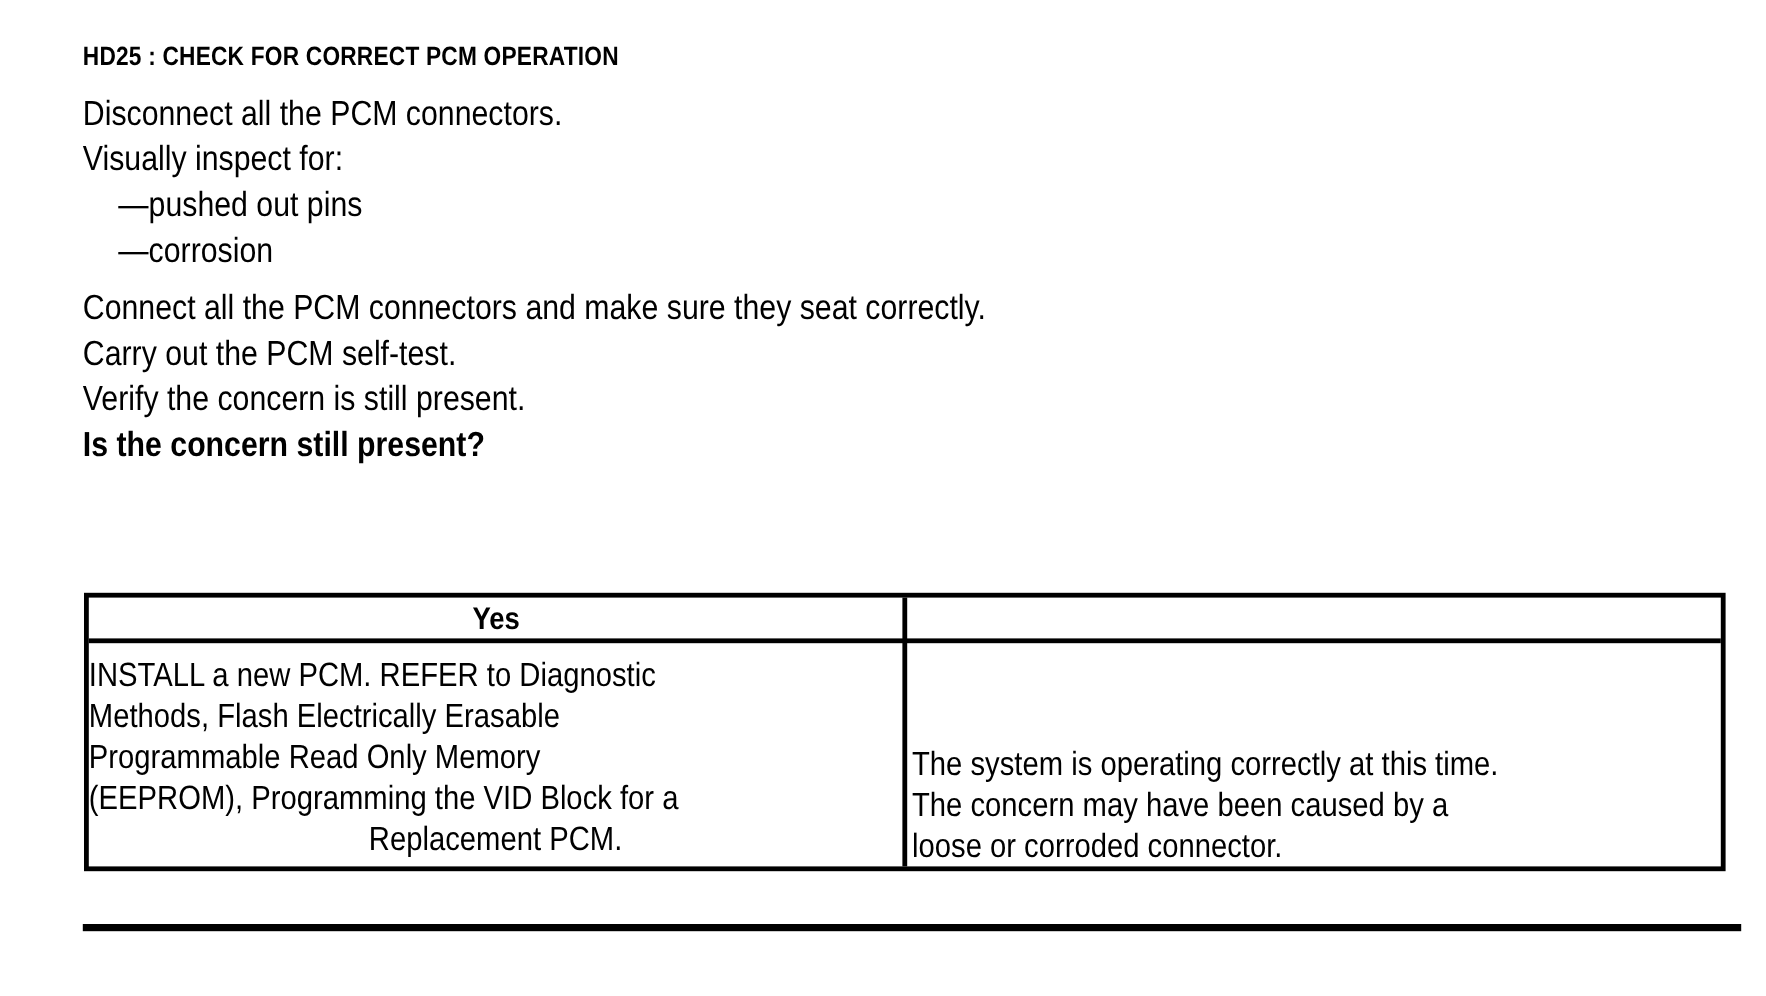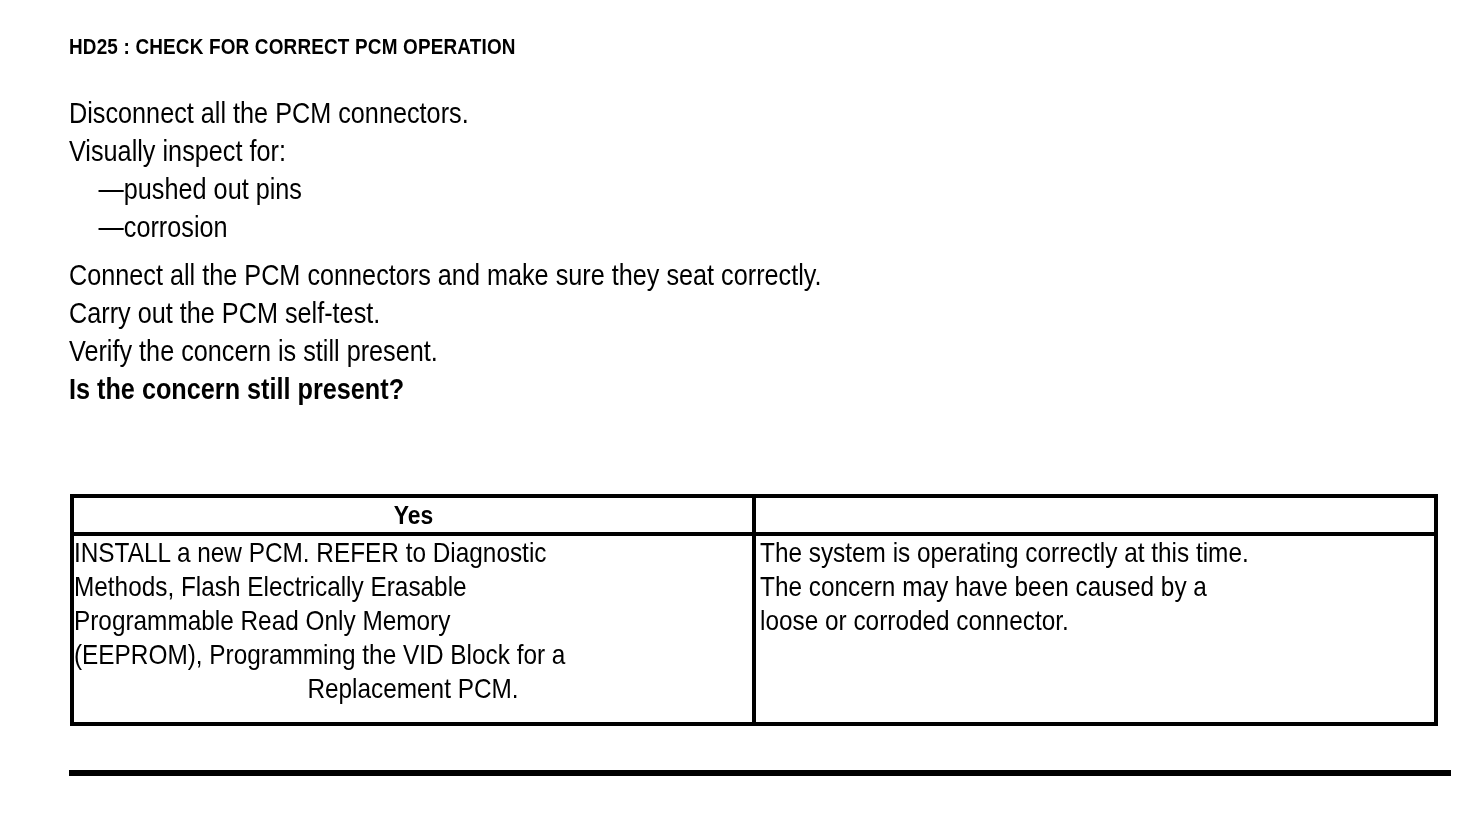--- a/index.html
+++ b/index.html
@@ -35,21 +35,21 @@
     line-height: 26px;
     white-space: nowrap;
     transform: scaleX(0.86);
     transform-origin: left top;
   }
 
   
   .body-block {
     position: absolute;
     left: 41px;
-    top: 98px;
+    top: 80px;
     width: 1340px;
   }
   .instr {
     font-size: 29px;
     line-height: 31px;
     margin: 0 0 17px 0;
     white-space: nowrap;
     transform: scaleX(0.87);
     transform-origin: left top;
   }
@@ -121,29 +121,29 @@
     position: absolute;
     top: 0;
     height: 186px;
     font-size: 28px;
     line-height: 34px;
     overflow: visible;
   }
   .dt-cell-yes {
     left: 0px;
     width: 538px;
-    padding-top: 0;
+    padding-top: 10px;
     box-sizing: border-box;
   }
   .dt-cell-no {
     left: 686px;
     width: 700px;
     display: flex;
     flex-direction: column;
-    justify-content: flex-start;
+    justify-content: flex-end;
   }
   .cell-line {
     white-space: nowrap;
     transform: scaleX(0.87);
     transform-origin: left top;
   }
   .cell-line.centered {
     transform-origin: center top;
     text-align: center;
     width: 678px;

